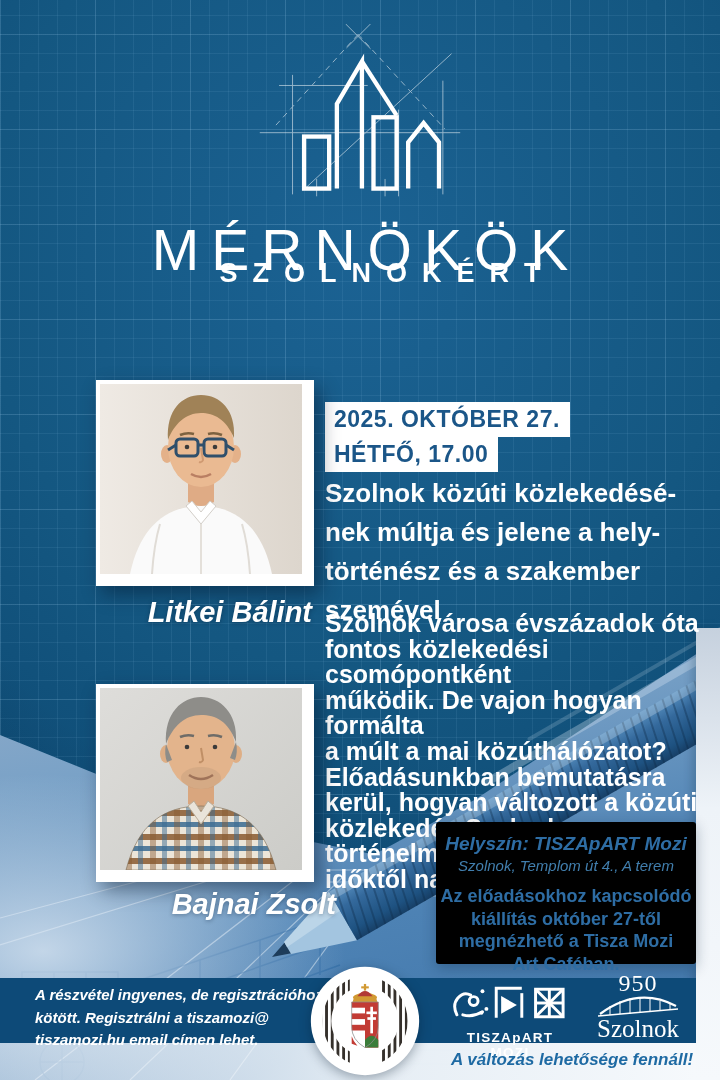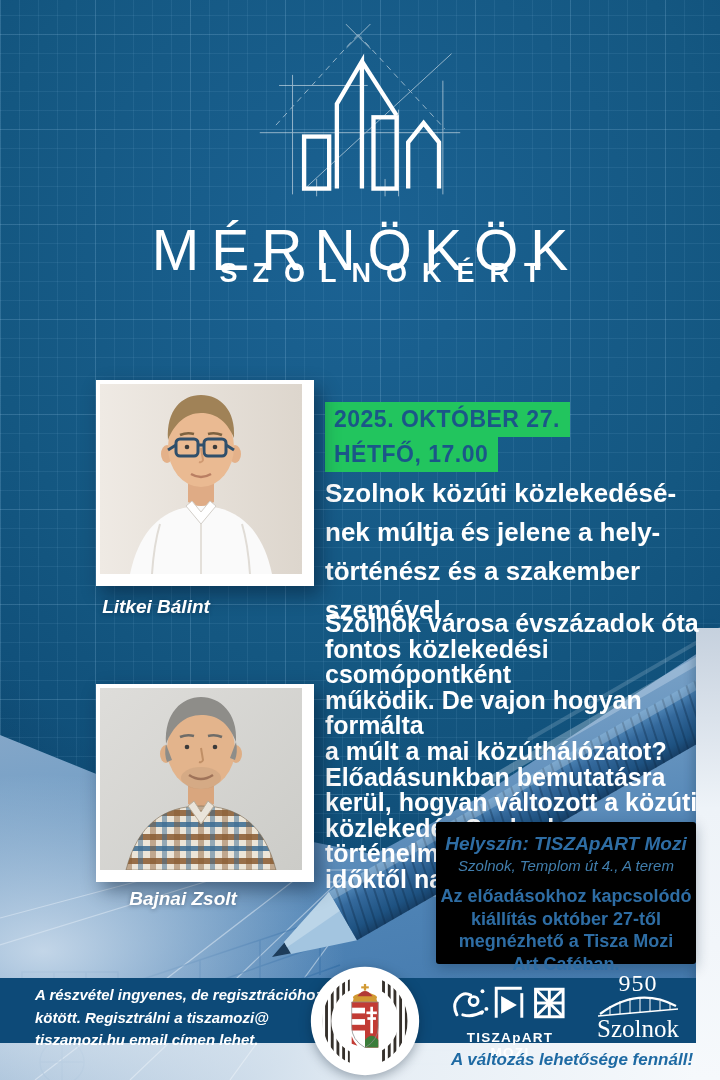--- a/index.html
+++ b/index.html
@@ -60,34 +60,34 @@
     line-height:24px; text-align:center; white-space:pre-line;
   }
   
   .photo{ position:absolute; z-index:6; background:#fff; padding:4px;
     box-shadow:6px 8px 18px rgba(0,18,38,0.45); }
   .photo-1{ left:96px; top:380px; width:210px; height:198px; }
   .photo-2{ left:96px; top:684px; width:210px; height:190px; }
   .photo svg{ display:block; }
   
   .speaker-name{
-    color:#fff; font-size:19px; font-weight:700; font-style:italic; z-index:6; position:absolute;
-    text-align:center; text-shadow:0 1px 4px rgba(0,20,40,0.35);
+    color:#fff; font-size:29px; font-weight:700; font-style:italic; z-index:6; position:absolute;
+    text-align:right; text-shadow:0 1px 4px rgba(0,20,40,0.35);
   }
   .speaker-roles{
     color:#fff; font-size:19px; font-style:italic; z-index:6; position:absolute;
     text-align:right; line-height:23px; white-space:pre-line; text-shadow:0 1px 4px rgba(0,20,40,0.35);
   }
   .name-1{ left:0; top:596px; width:312px; }
   .roles-1{ left:0; top:631px; width:312px; }
-  .name-2{ left:9px; top:888px; width:292px;padding-left:28px; }
+  .name-2{ left:16px; top:888px; width:292px;padding-left:28px; }
   .roles-2{ left:0; top:924px; width:292px; }
   
   .date-badge{
-    position:absolute; left:325px; z-index:5; background:#22c55e; color:#1b5688;
+    position:absolute; left:325px; z-index:5; background:#ffffff; color:#1b5688;
     font-size:23px; font-weight:800; padding:4px 10px 4px 9px; letter-spacing:0.5px;
   }
   .date-1{ top:402px; }
   .date-2{ top:437px; }
   .event-title{
     position:absolute; left:325px; top:474px; width:390px; z-index:5;
     color:#fff; font-size:26px; font-weight:800; line-height:39px; white-space:pre-line;
   }
   .event-desc{
     position:absolute; left:325px; top:611px; width:395px; z-index:5;

